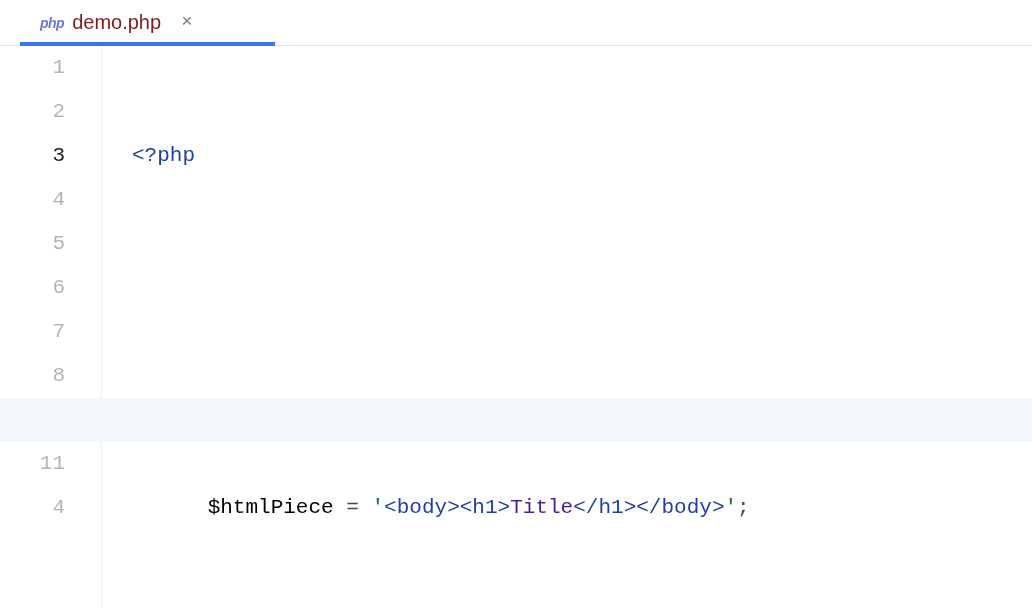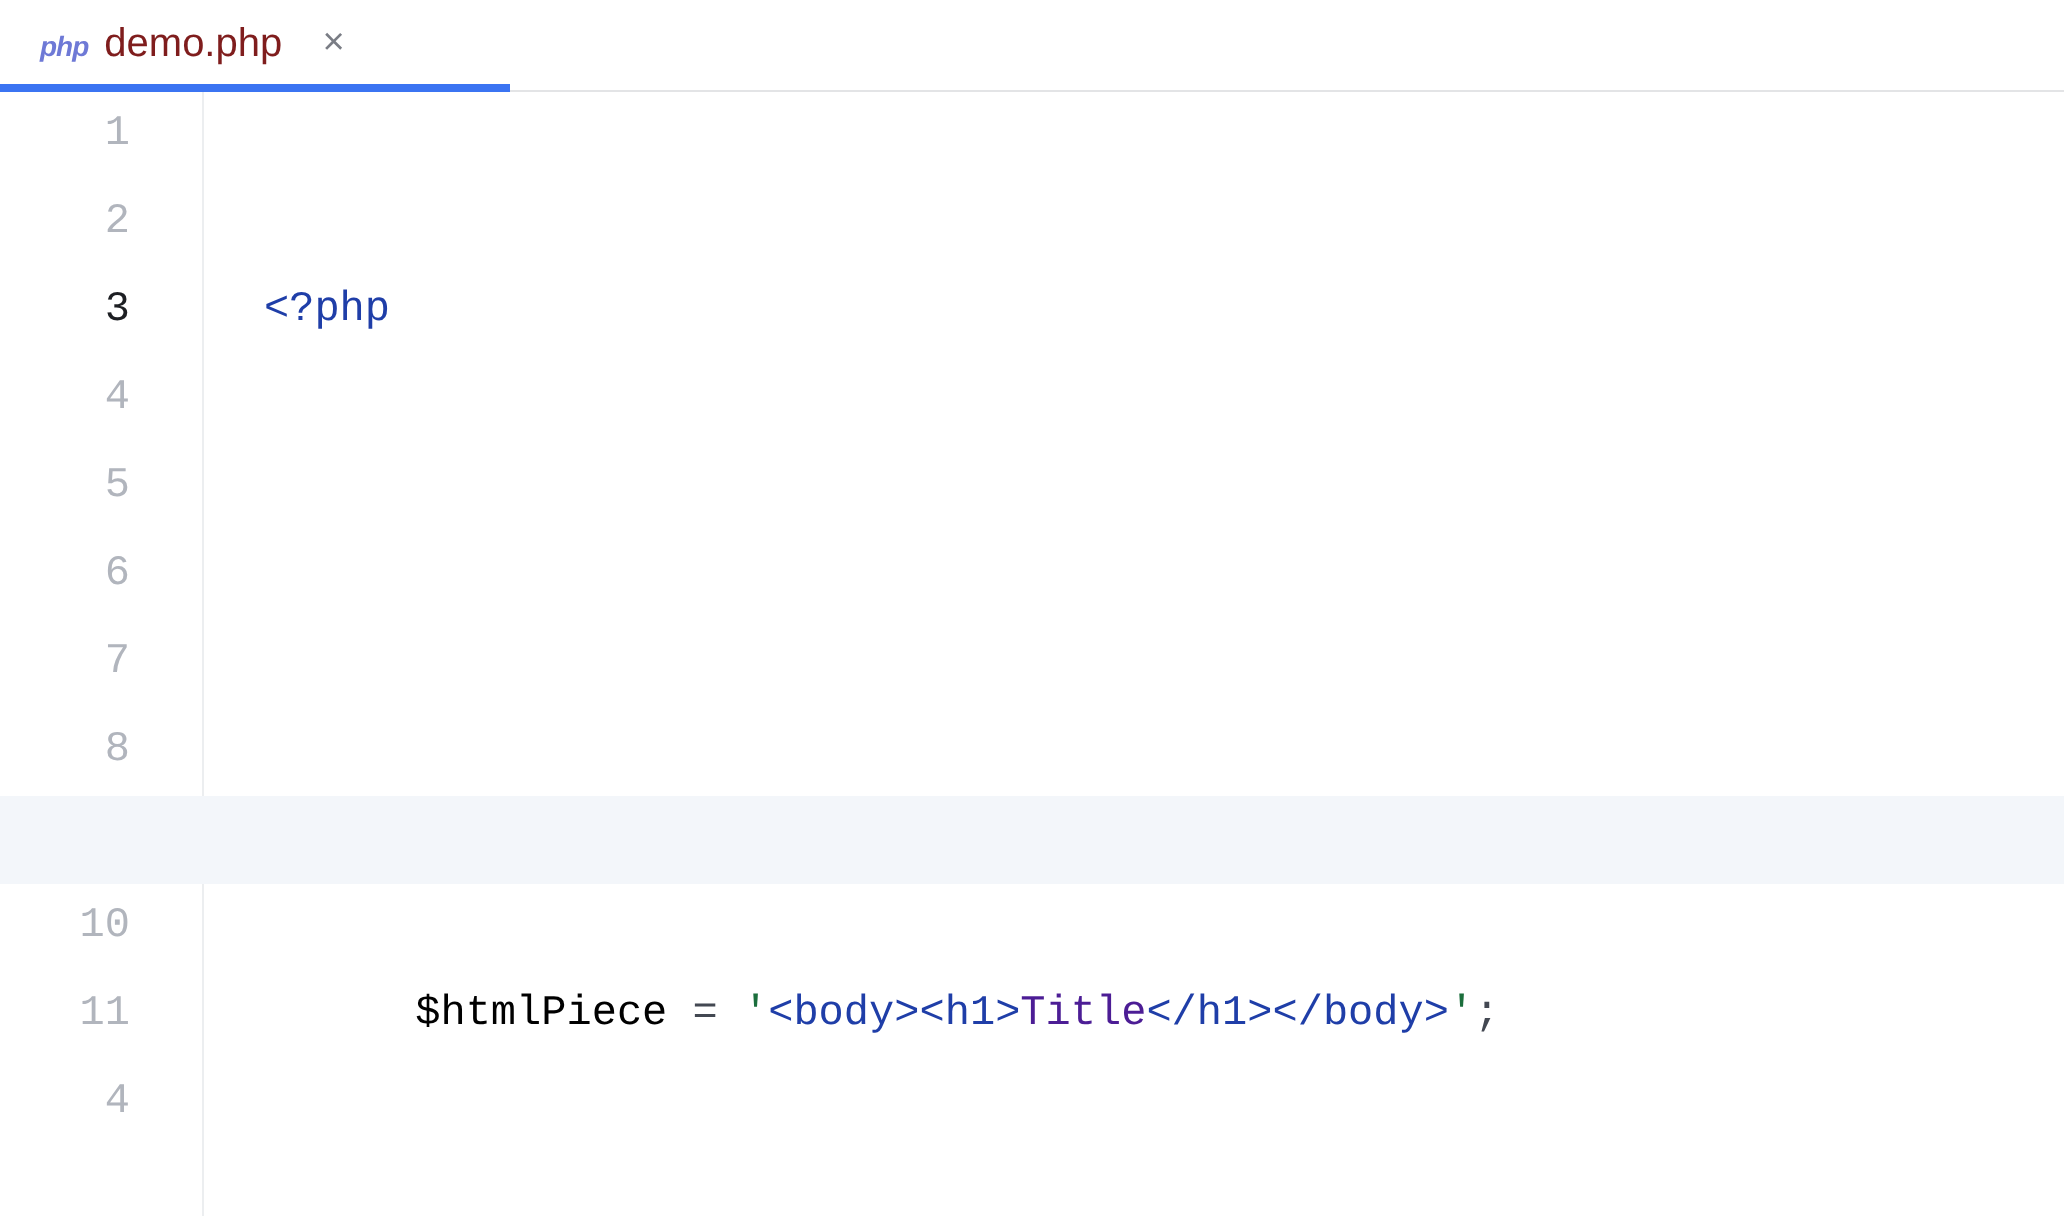--- a/index.html
+++ b/index.html
@@ -1,17 +1,17 @@
 <!DOCTYPE html>
 <html><head>
 <meta charset="utf-8">
 <style>
   * { margin: 0; padding: 0; box-sizing: border-box; }
   html, body { width: 1032px; height: 608px; font-family: "SF Mono", Menlo, Consolas, "Liberation Mono", monospace; background: #fff; overflow: hidden; }
-  .tabbar { display: flex; align-items: stretch; height: 46px; border-bottom: 1px solid #e3e4e6; }
+  .tabbar { display: flex; align-items: stretch; height: 46px; border-bottom: 1px solid #e3e4e6; padding-left: 20px; }
   .tab { display: flex; align-items: center; gap: 8px; padding: 0 18px; position: relative; cursor: pointer; }
   .tab .indicator { position: absolute; left: 0; right: 0; bottom: -1px; height: 4px; background: #3b74f2; }
   .tab .php-badge { font-family: -apple-system, "Segoe UI", sans-serif; font-style: italic; font-weight: 700; color: #6e79d6; font-size: 14px; margin-left: 2px; letter-spacing: -0.5px; margin-top: 1px; }
   .tab .filename { font-family: -apple-system, "Segoe UI", sans-serif; color: #7f1d1d; font-size: 20px; }
   .tab .close { color: #7a7d85; font-size: 19px; line-height: 1; padding: 0 2px; margin-left: 10px; }
   .editor { display: flex; height: calc(100% - 46px); background: #fff; }
   .gutter { width: 102px; text-align: right; padding-right: 36px; color: #b1b5bd; font-size: 21px; line-height: 44px; user-select: none; border-right: 1px solid #eceef0; }
   .gutter div { height: 44px; }
   .gutter .active { color: #1d1f23; }
   .code { flex: 1; font-size: 21px; line-height: 44px; padding-left: 30px; white-space: pre; position: relative; }
@@ -44,21 +44,20 @@
   <div class="gutter" id="gutter">
       <div>1</div>
       <div>2</div>
       <div class="active">3</div>
       <div>4</div>
       <div>5</div>
       <div>6</div>
       <div>7</div>
       <div>8</div>
       <div>9</div>
-      <div>10</div>
       <div>11</div>
       <div>4</div>
     </div>
   <div class="code">
     <div class="code-line"><span class="tok-php-open">&lt;?php</span></div>
     <div class="code-line"></div>
     <div class="code-line line-wrap">
       <div class="line-bg"></div>
       <span class="tok-var">$htmlPiece</span><span> </span><span class="tok-op">=</span><span> </span><span class="tok-str">'</span><span class="tok-tag">&lt;</span><span class="tok-tag">body</span><span class="tok-tag">&gt;</span><span class="tok-tag">&lt;</span><span class="tok-tag">h1</span><span class="tok-tag">&gt;</span><span class="tok-text">Title</span><span class="tok-tag">&lt;/</span><span class="tok-tag">h1</span><span class="tok-tag">&gt;</span><span class="tok-tag">&lt;/</span><span class="tok-tag">body</span><span class="tok-tag">&gt;</span><span class="tok-str">'</span><span class="tok-punct">;</span>
     </div>

